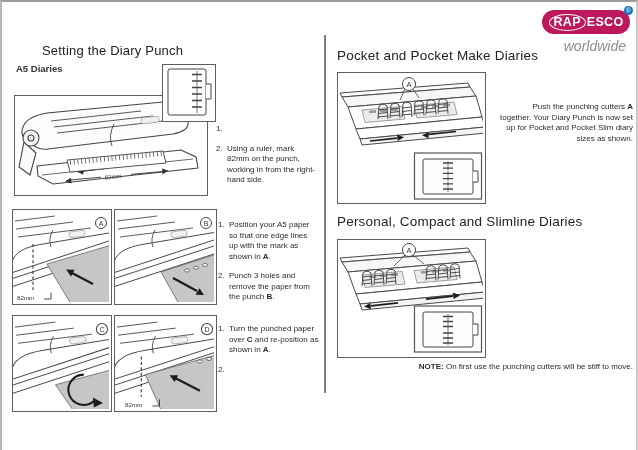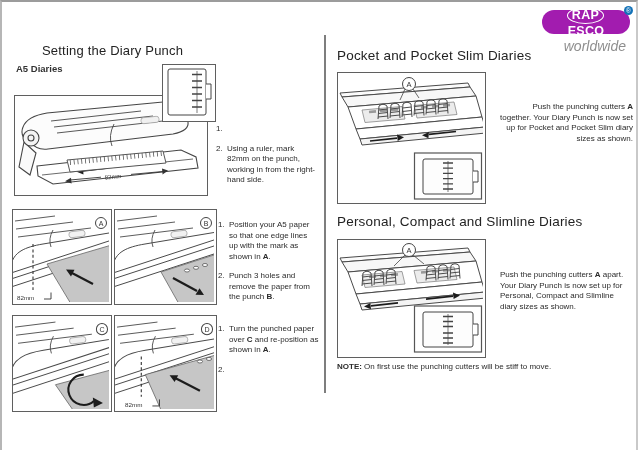--- a/index.html
+++ b/index.html
@@ -9,21 +9,21 @@
         overflow:hidden;}
   .abs{position:absolute;}
   .h1{font-size:13px;color:#232323;letter-spacing:.2px;}
   .h1r{font-size:13.5px;color:#232323;letter-spacing:.2px;}
   .h2{font-size:9.5px;color:#333;}
   .figbox{position:absolute;border:1px solid #5f5f5f;background:#fff;}
   .step{display:flex;margin-bottom:9px;font-size:8px;line-height:1.32;color:#2b2b2b;}
   .num{width:11px;flex:none;}
   .stext{white-space:pre-line;}
   .para{font-size:8px;line-height:1.32;color:#2b2b2b;}
-  .note{font-size:8px;color:#2b2b2b;}
+  .note{font-size:8px;color:#2b2b2b;text-align:right;}
   .divider{position:absolute;background:#7e7e7e;}
   svg text{font-family:"Liberation Sans",sans-serif;fill:#333;}
   
   .pill{position:absolute;top:8px;right:6px;width:88px;height:24px;border-radius:13px;
         display:flex;align-items:center;justify-content:center;color:#fff;
         font-weight:bold;font-size:12.5px;letter-spacing:.3px;}
   .rap{border:1.5px solid #fff;border-radius:50%;padding:0 4px 1px 4px;margin-right:1px;}
   .reg{position:absolute;top:-4px;right:-3px;width:9px;height:9px;border-radius:50%;
        color:#fff;font-size:6.5px;line-height:9px;text-align:center;font-weight:normal;}
   .tagline{position:absolute;top:36px;right:10px;font-size:14px;color:#8e8e8e;font-style:italic;}
@@ -54,21 +54,21 @@
         <polygon points="10,28 138,17 144,38 18,50" fill="#ffffff"></polygon>
         <polygon points="24,31 64,27.5 67,40 27,43.5" fill="#ececec" stroke="#888" stroke-width="0.8"></polygon>
         <polygon points="76,26.5 116,23 119,35.5 79,39" fill="#ececec" stroke="#888" stroke-width="0.8"></polygon>
         <path d="M31,33 l7,-0.6 M42,32 l7,-0.6 M53,31 l7,-0.6 M83,28.5 l7,-0.6 M94,27.5 l7,-0.6 M105,26.5 l7,-0.6" stroke="#999" stroke-width="2.6"></path>
         <polygon points="18,50 144,38 147,48 22,60" fill="#ffffff"></polygon>
         <polygon points="22,60 147,48 148,54 24,66" fill="#f4f4f4"></polygon>
       </g>
     </defs>
   </svg>
 
-  <div class="pill" style="background:#a21caf;flex-direction:column;">
+  <div class="pill" style="background:#be185d;">
     <span class="rap">RAP</span>
       <span>ESCO</span>
     <span class="reg" style="background:#1272b8;">®</span>
   </div>
   <div class="tagline">worldwide</div>
 
   <div class="divider" style="left:322px;top:33px;width:2px;height:358px;"></div>
 
   <div class="abs h1" style="left:14px;top:41px;margin-left:26px;">Setting the Diary Punch</div>
   <div class="abs h2" style="left:14px;top:61px;font-weight:bold;">A5 Diaries</div>
@@ -208,21 +208,21 @@
     <div class="step">
         <span class="num">1.</span>
         <span class="stext"><span>Turn the punched paper over </span><b>C</b><span> and re-position as shown in </span><b>A</b><span>.</span></span>
       </div>
     <div class="step">
         <span class="num">2.</span>
       </div>
   </div>
 
 
-  <div class="abs h1r" style="left:335px;top:46px;">Pocket and Pocket Slim Diaries</div>
+  <div class="abs h1r" style="left:335px;top:46px;">Pocket and Pocket Make Diaries</div>
 
   <div class="figbox" style="left:335px;top:70px;width:147px;height:130px;">
     <svg width="145" height="128" viewBox="0 0 145 128">
       <g transform="translate(0,6)">
         <use href="#open-punch"></use>
         <use href="#spring" x="40" y="24"></use>
           <use href="#spring" x="52" y="23"></use>
           <use href="#spring" x="64" y="22"></use>
         <use href="#spring" x="76" y="20.5"></use>
           <use href="#spring" x="88" y="19.5"></use>
@@ -278,19 +278,18 @@
       <g>
         <rect x="76.5" y="66" width="67" height="46" fill="#fff" stroke="#555" stroke-width="1.2"></rect>
         <rect x="85" y="72" width="50" height="35" rx="2" fill="#fdfdfd" stroke="#444" stroke-width="1"></rect>
         <path d="M 135,84 h 5 v 11 h -5" fill="#fff" stroke="#444" stroke-width="1"></path>
         <line x1="110" y1="74" x2="110" y2="105" stroke="#444" stroke-width="0.7"></line>
         <path d="M105,76.5 h10 M105,81.5 h10 M105,86.5 h10 M105,93 h10 M105,98 h10 M105,103 h10" stroke="#444" stroke-width="1.3"></path>
       </g>
     </svg>
   </div>
 
-  <div class="abs para" style="left:498px;top:268px;width:133px;"><span>Push the punching cutters </span><b>A</b><span> apart. Your Diary Punch is now set up for Personal, Compact and Slimline diary sizes as shown.</span></div>
 
   <div class="abs note" style="left:335px;top:360px;width:296px;">
     <b>NOTE:</b><span> On first use the punching cutters will be stiff to move.</span>
   </div>
 
 </div>
 
 </body></html>

